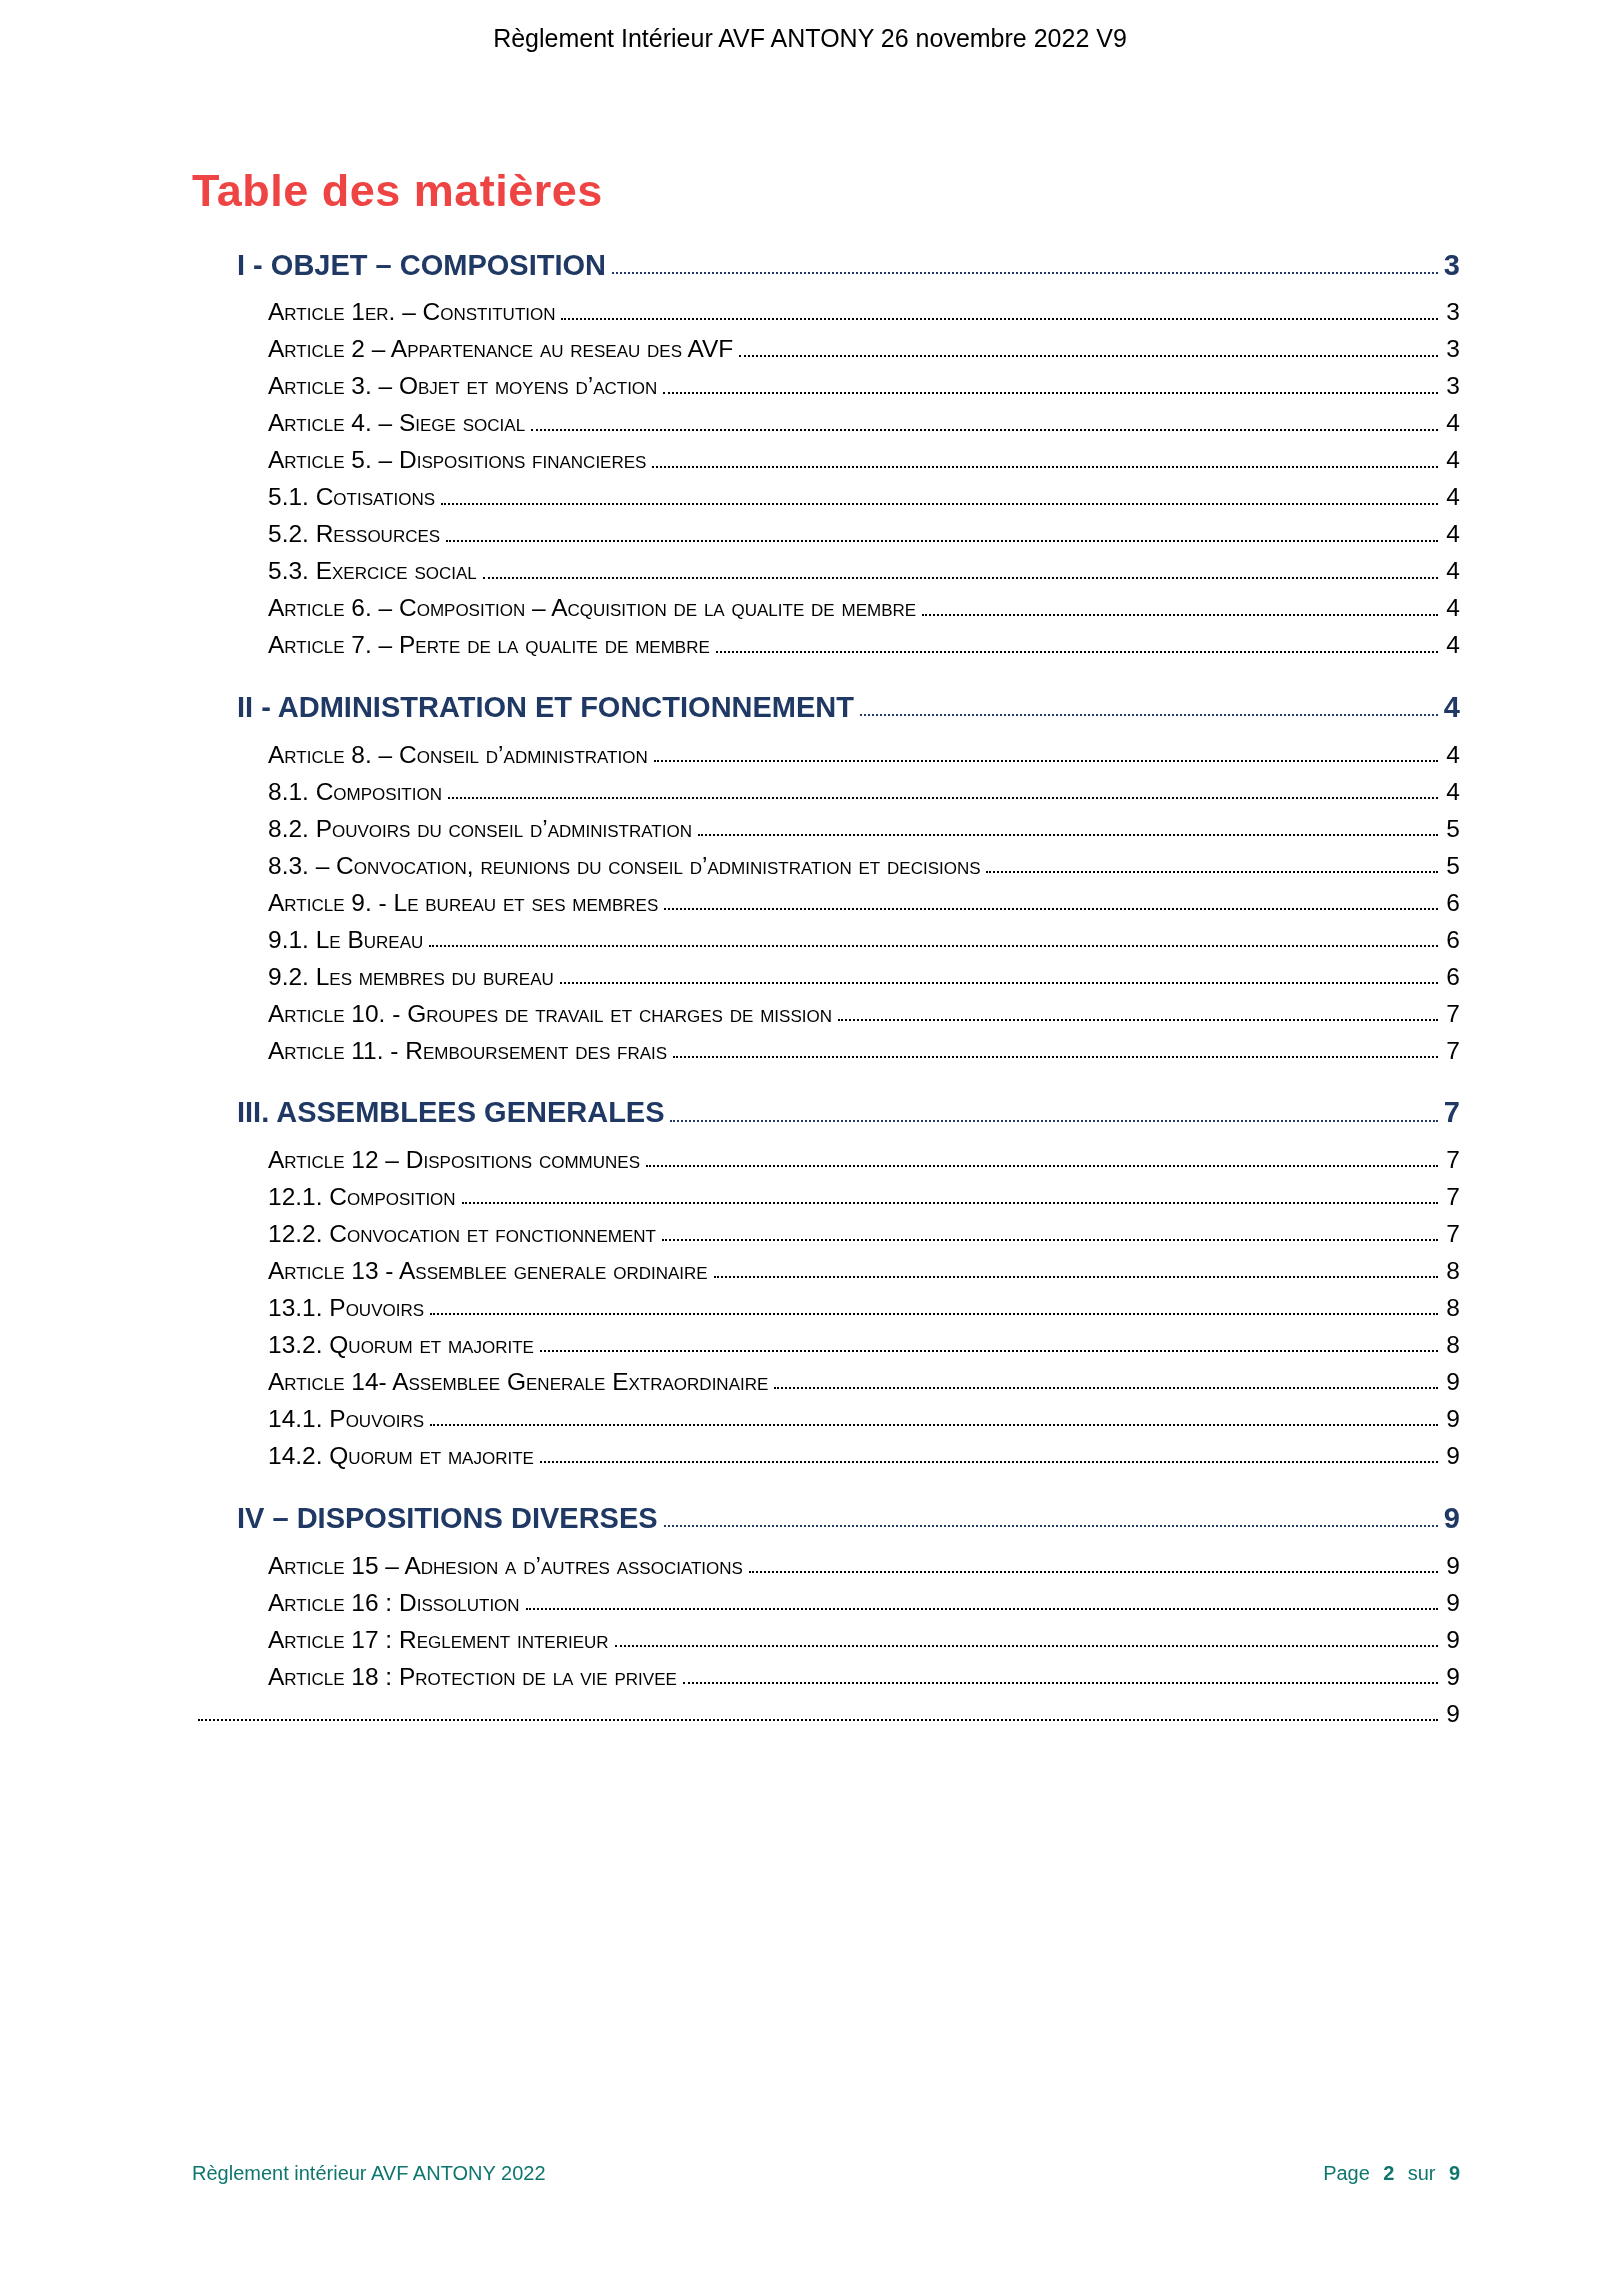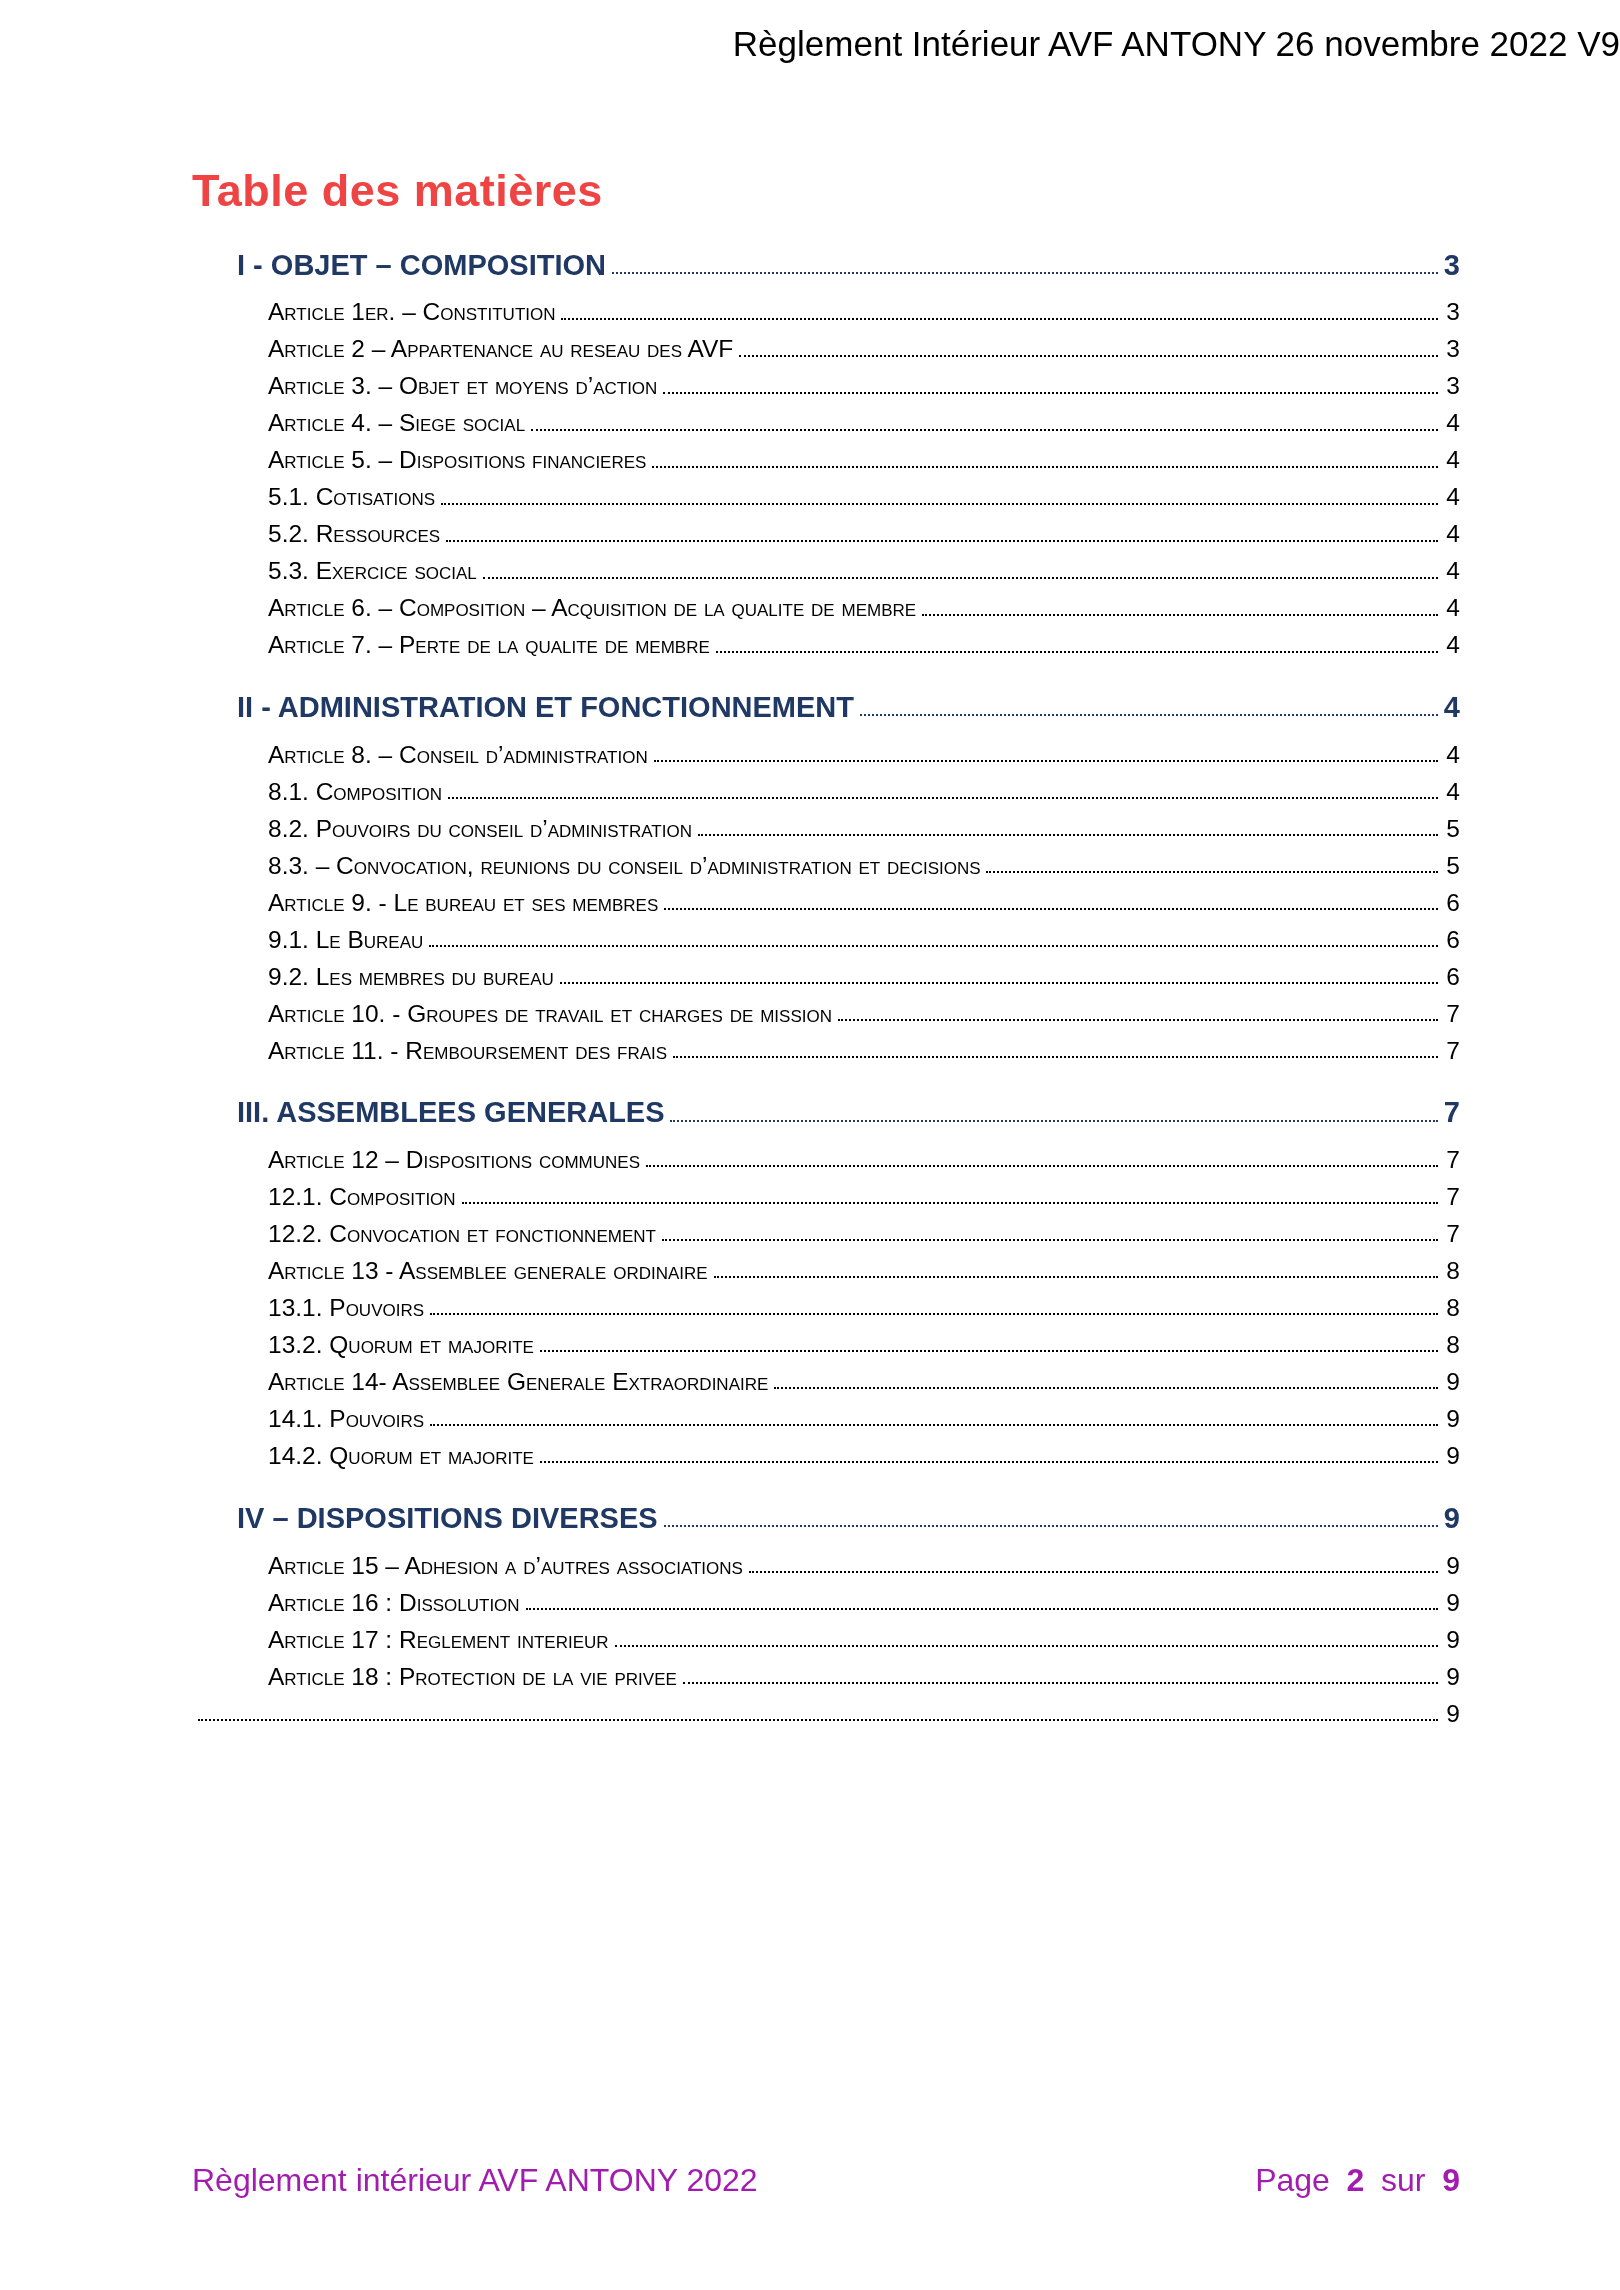--- a/index.html
+++ b/index.html
@@ -10,22 +10,22 @@
     background: #ffffff;
     font-family: "Liberation Sans", sans-serif;
     color: #000000;
     overflow: hidden;
   }
   .doc-header {
     position: absolute;
     top: 23.5px;
     left: 0;
     width: 100%;
-    text-align: right;
-    font-size: 35px;
+    text-align: center;
+    font-size: 25px;
     color: #000000;
   }
   .content {
     position: absolute;
     left: 192px;
     top: 165px;
     width: 1268px;
   }
   .doc-title {
     font-size: 45px;
@@ -70,22 +70,22 @@
     min-width: 15.7px;
   }
   .doc-footer {
     position: absolute;
     top: 2162px;
     left: 192px;
     width: 1268px;
     display: flex;
     justify-content: space-between;
     align-items: flex-end;
-    font-size: 32px;
-    color: #a21caf;
+    font-size: 20px;
+    color: #0f766e;
   }
   .footer-right .fr-part + .fr-part { margin-left: 7.8px; }
   .fr-bold { font-weight: 700; }
 </style>
 </head>
 <body>
 
 <div class="page">
 
   <div class="doc-header">Règlement Intérieur AVF ANTONY 26 novembre 2022 V9</div>

